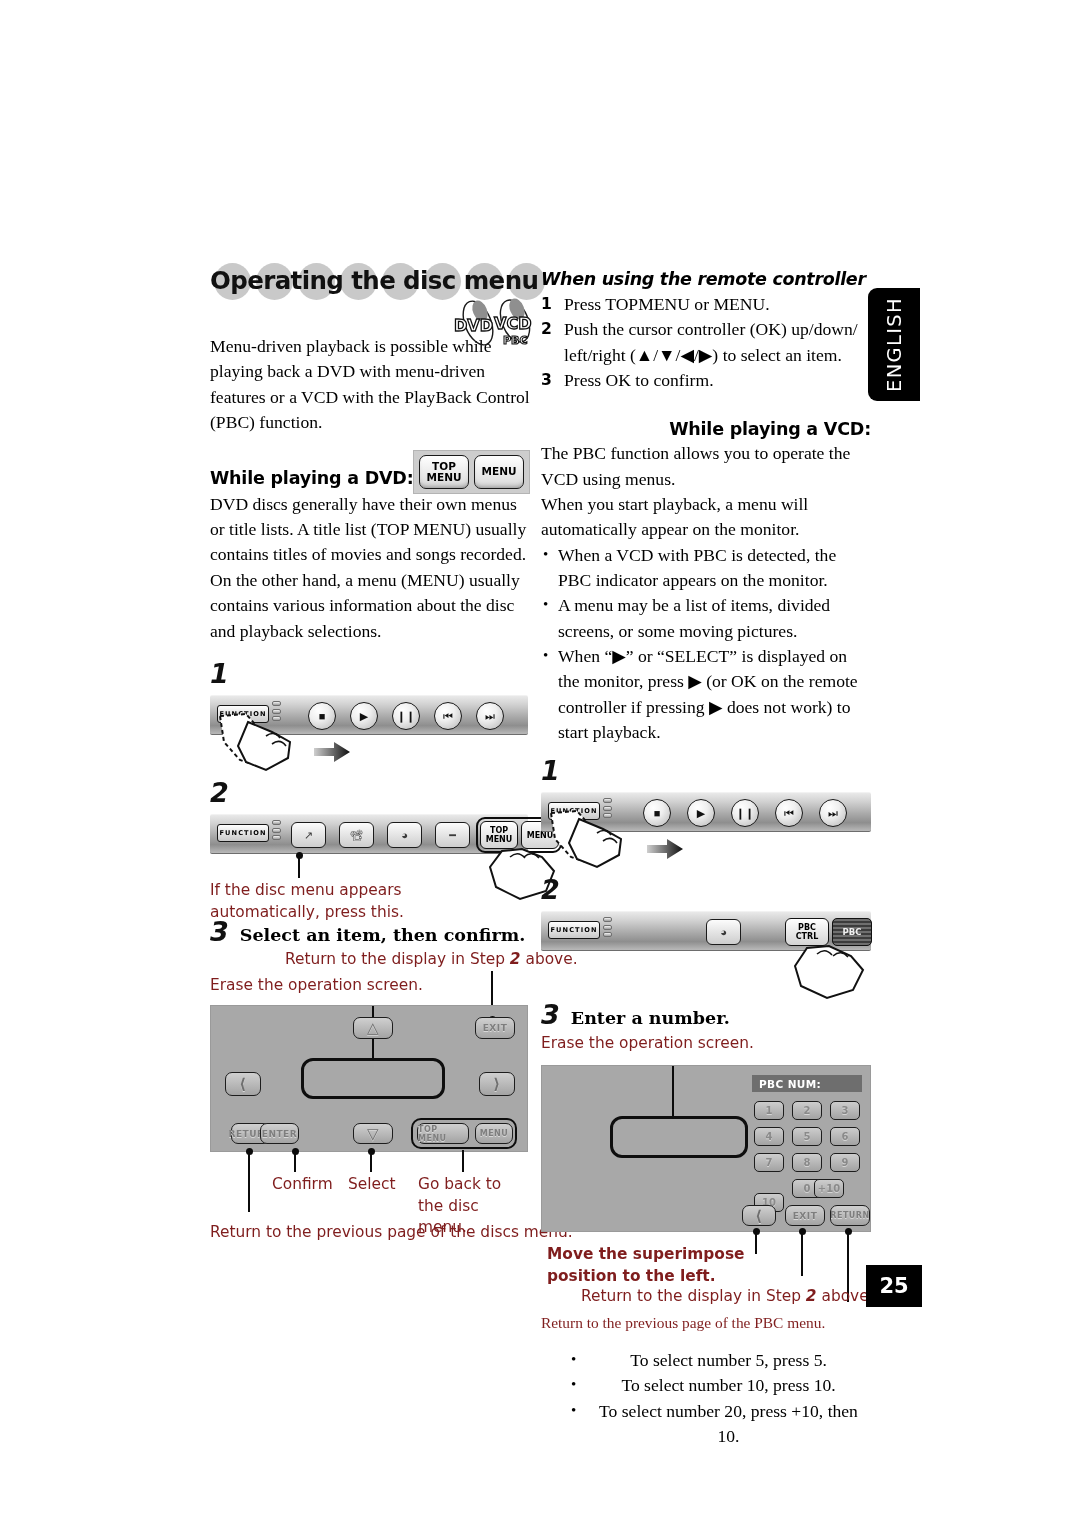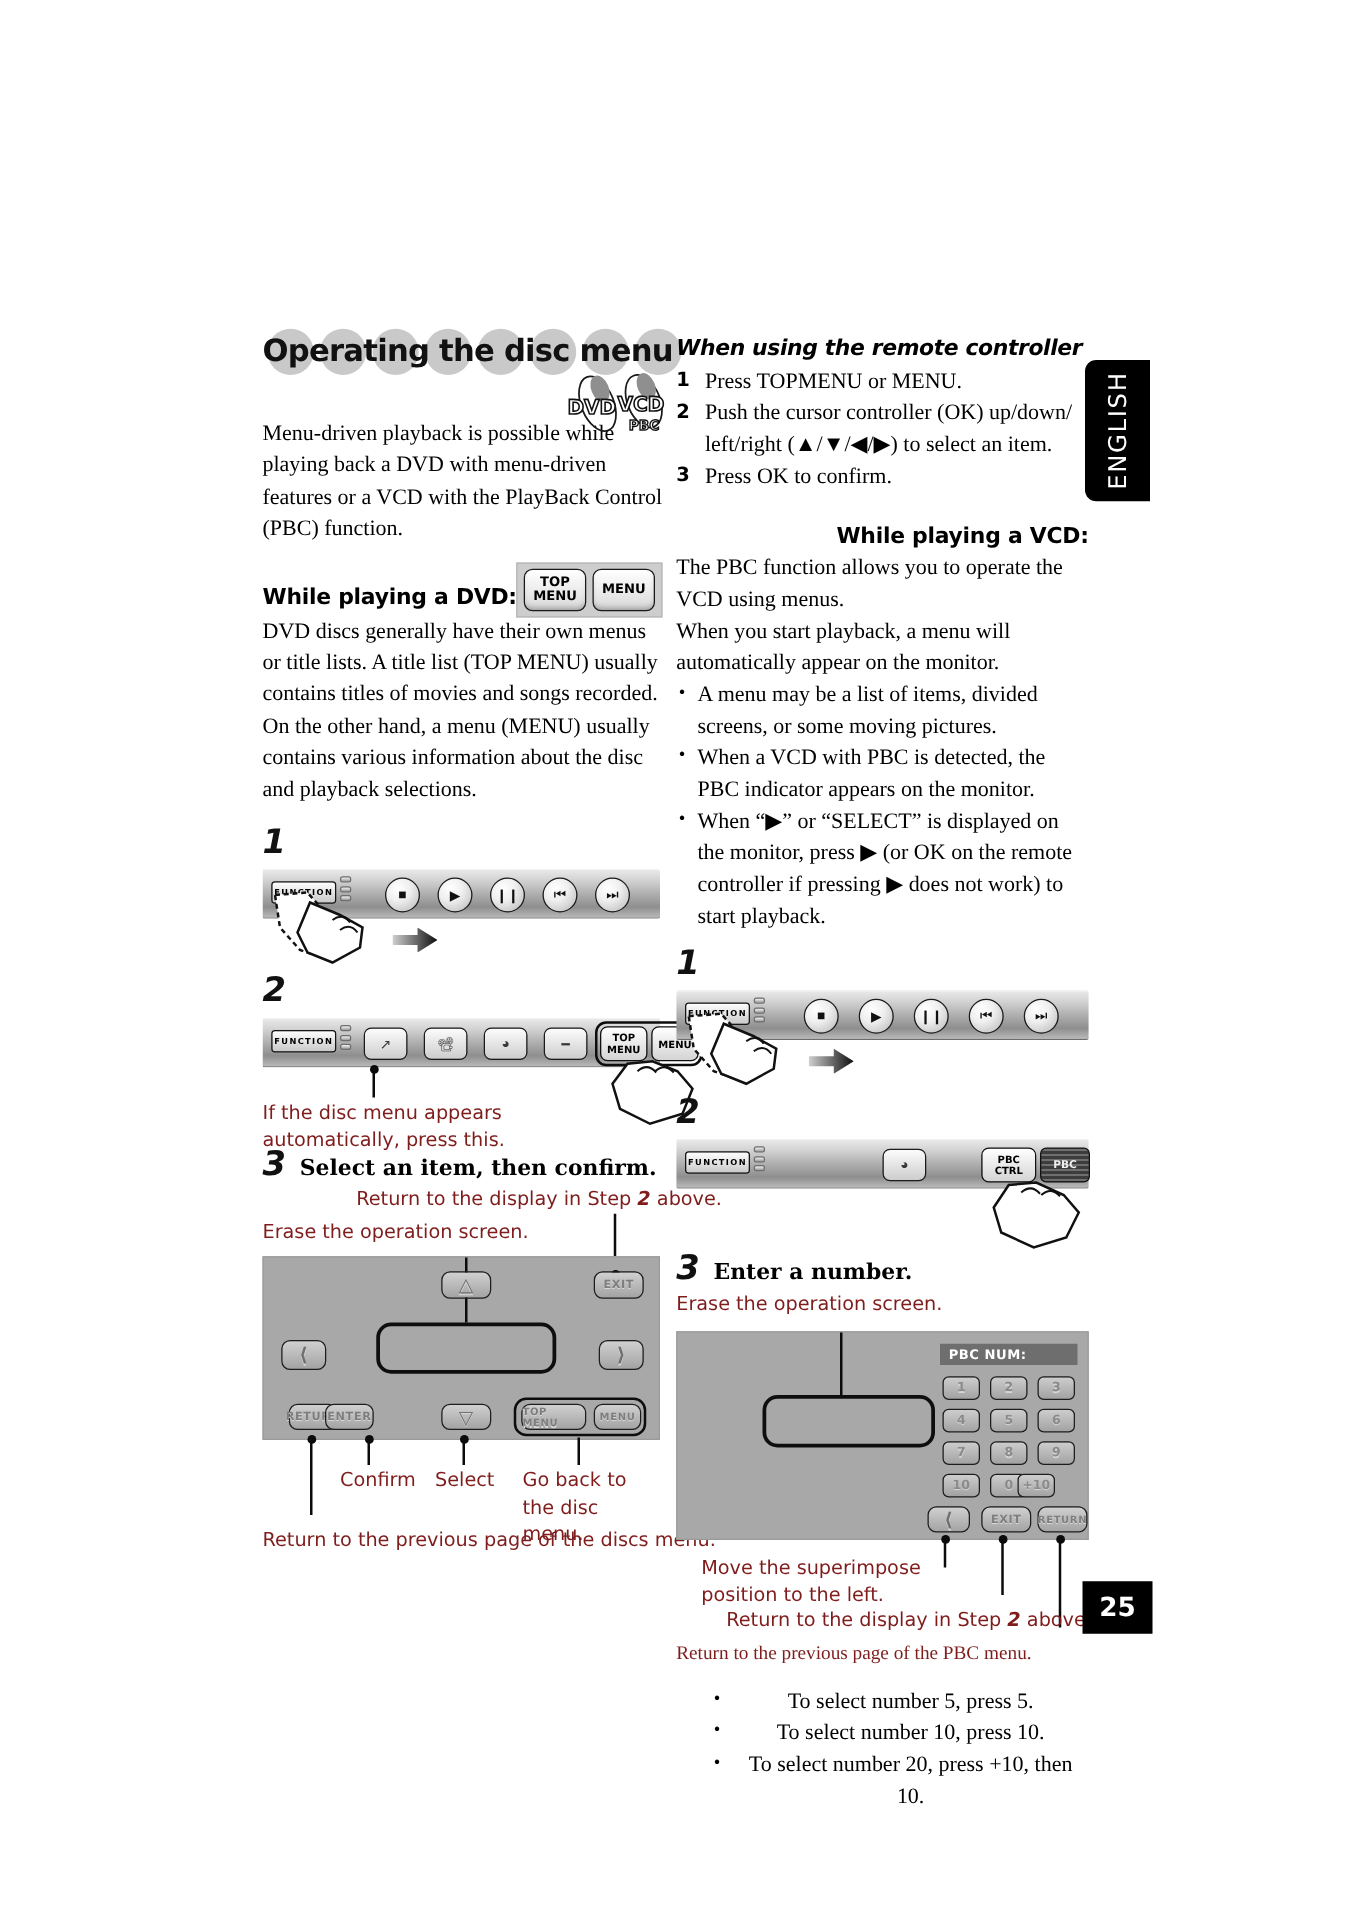--- a/index.html
+++ b/index.html
@@ -421,22 +421,22 @@
         <span class="n">3</span>
         <span>Press OK to confirm.</span>
       </li>
     </ol>
 
     <div class="sub-h" style="margin-top:24px;text-align:right;">While playing a VCD:</div>
     <p class="p">The PBC function allows you to operate the VCD using menus.</p>
     <p class="p">When you start playback, a menu will automatically appear on the monitor.</p>
 
     <ul class="bl">
+      <li>When a VCD with PBC is detected, the PBC indicator appears on the monitor.</li>
       <li>A menu may be a list of items, divided screens, or some moving pictures.</li>
-      <li>When a VCD with PBC is detected, the PBC indicator appears on the monitor.</li>
       <li>When “▶” or “SELECT” is displayed on the monitor, press ▶ (or OK on the remote controller if pressing ▶ does not work) to start playback.</li>
     </ul>
 
     <div style="margin-top:12px;" class="stepnum">1</div>
 
     <div class="bar wide" style="margin-top:8px;">
       <div class="fnbtn">FUNCTION</div>
       <div class="leds">
           <i></i>
           <i></i>
@@ -506,40 +506,40 @@
       <div class="numkey" style="left:288px;top:35px;">3</div>
 
       <div class="numkey" style="left:212px;top:61px;">4</div>
       <div class="numkey" style="left:250px;top:61px;">5</div>
       <div class="numkey" style="left:288px;top:61px;">6</div>
 
       <div class="numkey" style="left:212px;top:87px;">7</div>
       <div class="numkey" style="left:250px;top:87px;">8</div>
       <div class="numkey" style="left:288px;top:87px;">9</div>
 
-      <div class="numkey" style="left:212px;top:113px;">10</div>
+      <div class="numkey" style="left:212px;top:127px;">10</div>
       <div class="numkey" style="left:250px;top:113px;">0</div>
       <div class="numkey" style="left:272px;top:113px;">+10</div>
 
       <div class="osd-btn" style="left:200px;top:139px;width:34px;height:21px;">
           <span class="osd-chev">⟨</span>
         </div>
       <div class="osd-btn" style="left:243px;top:139px;width:40px;height:21px;">EXIT</div>
       <div class="osd-btn" style="left:288px;top:139px;width:40px;height:21px;font-size:8px;">RETURN</div>
     </div>
 
     <div style="position:relative;height:104px;">
       <div class="dot" style="left:212px;top:-4px;"></div>
       <div class="lead" style="left:214px;top:-2px;width:2.4px;height:24px;"></div>
       <div class="dot" style="left:258px;top:-4px;"></div>
       <div class="lead" style="left:260px;top:-2px;width:2.4px;height:46px;"></div>
       <div class="dot" style="left:304px;top:-4px;"></div>
       <div class="lead" style="left:306px;top:-2px;width:2.4px;height:72px;"></div>
 
-      <div class="cap" style="position:absolute;left:20px;top:12px;width:230px;">Move the superimpose position to the left.</div>
+      <div class="cap" style="position:absolute;left:6px;top:12px;width:230px;font-weight:bold;">Move the superimpose position to the left.</div>
       <div class="cap" style="position:absolute;left:40px;top:54px;white-space:nowrap;">
         <span>Return to the display in Step </span><span class="it">2</span><span> above.</span>
       </div>
       <div class="cap" style="position:absolute;left:0px;top:80px;white-space:nowrap;font-family:Liberation Serif, serif;">Return to the previous page of the PBC menu.</div>
     </div>
 
     <ul class="bl" style="margin-top:12px;margin-left:28px;text-align:center;">
       <li>To select number 5, press 5.</li>
       <li>To select number 10, press 10.</li>
       <li>To select number 20, press +10, then 10.</li>

